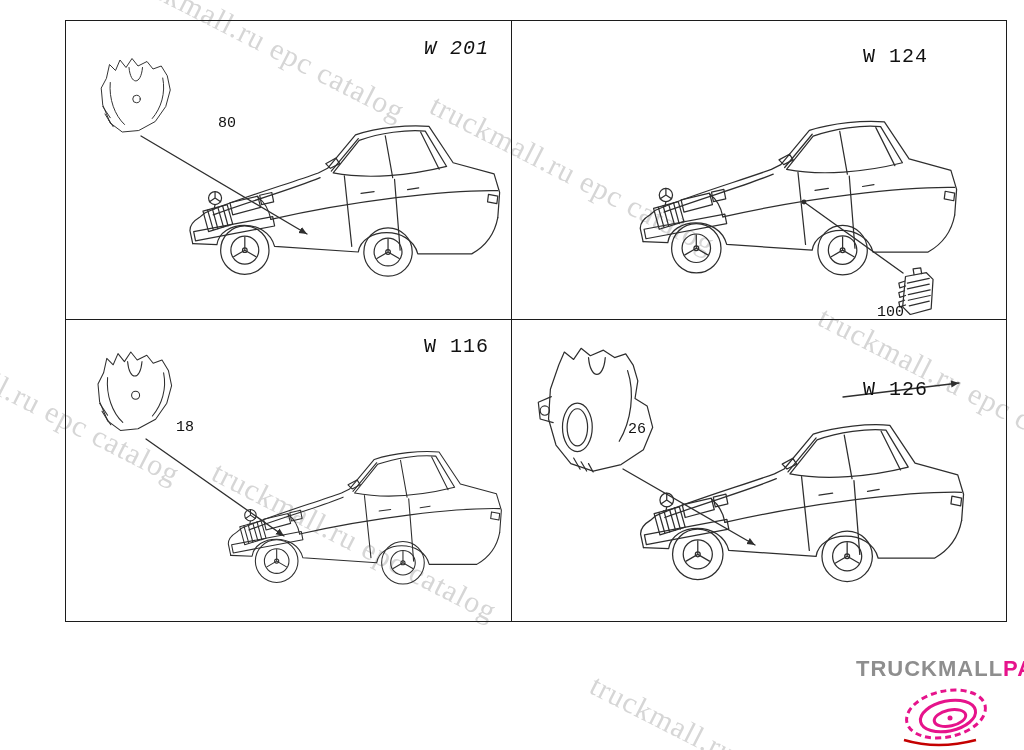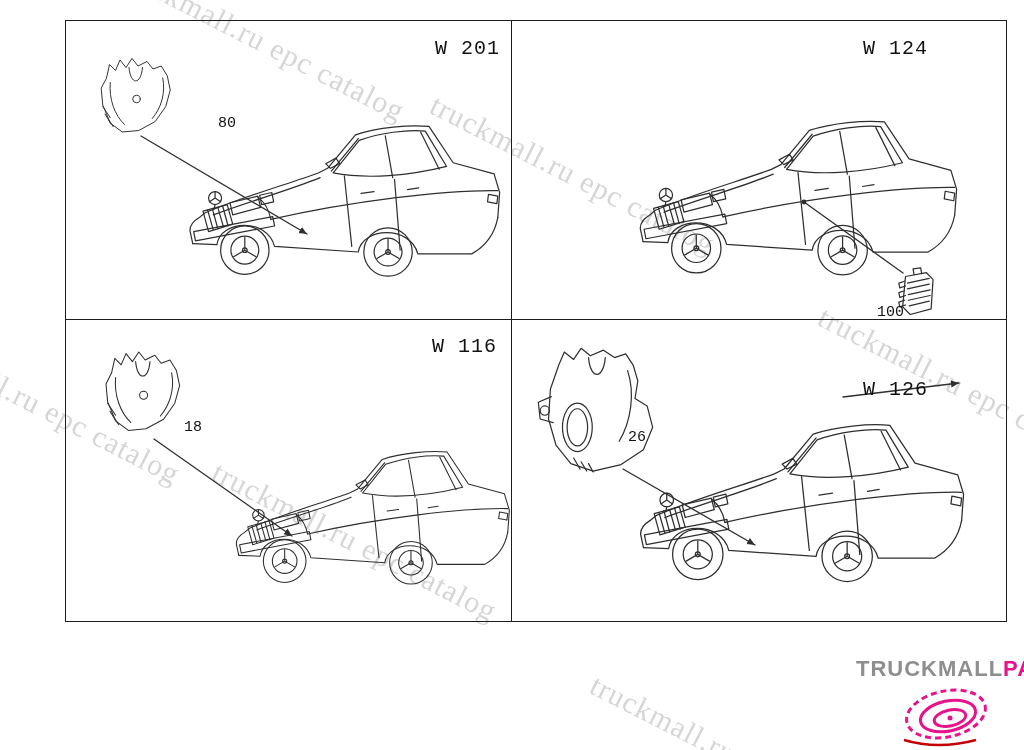--- a/index.html
+++ b/index.html
@@ -12,21 +12,21 @@
       transform:rotate(27deg);transform-origin:left top;z-index:1;user-select:none;}
 
   
   .grid{position:absolute;left:65px;top:20px;width:940px;height:600px;
         border:1px solid #1c1c1c;z-index:2;}
   .div-v{position:absolute;left:445px;top:0;width:1px;height:100%;background:#1c1c1c;}
   .div-h{position:absolute;left:0;top:298px;width:100%;height:1px;background:#1c1c1c;}
   .panel{position:absolute;background:transparent;}
   .p1{left:0;top:0;width:445px;height:298px;}
   .p2{left:445px;top:0;width:495px;height:298px;}
-  .p3{left:8px;top:298px;width:445px;height:302px;}
+  .p3{left:0;top:298px;width:445px;height:302px;}
   .p4{left:445px;top:298px;width:495px;height:302px;}
 
   .model-label{position:absolute;font-family:"Liberation Mono",monospace;font-size:20px;
                color:#111;letter-spacing:1px;z-index:4;}
   .part-number{position:absolute;font-family:"Liberation Mono",monospace;font-size:15px;
                color:#111;z-index:4;}
   .art{position:absolute;left:0;top:0;z-index:3;}
 
   
   #defs path,#defs line,#defs circle,#defs ellipse,
@@ -123,52 +123,52 @@
   <div class="wm" style="left:828px;top:300px;">truckmall.ru epc catalog</div>
   <div class="wm" style="left:-95px;top:318px;">truckmall.ru epc catalog</div>
   <div class="wm" style="left:222px;top:455px;">truckmall.ru epc catalog</div>
   <div class="wm" style="left:600px;top:668px;">truckmall.ru epc catalog</div>
 
   <div class="grid">
     <div class="div-v"></div>
     <div class="div-h"></div>
 
     <div class="panel p1">
-      <span class="model-label" style="right:11px;top:16px;">W 201</span>
+      <span class="model-label" style="right:22px;top:16px;font-style:italic;">W 201</span>
       <span class="part-number" style="left:116px;top:94px;margin-left:36px;">80</span>
       <svg class="art" width="445" height="298" viewBox="0 0 445 298">
         <use href="#sym-cover" transform="translate(24,30) scale(0.75)"></use>
         <line x1="75" y1="115" x2="241" y2="213" marker-end="url(#mk-arrow)"></line>
         <use href="#sym-car" transform="translate(110,85) scale(0.93)"></use>
       </svg>
     </div>
 
     <div class="panel p2">
-      <span class="model-label" style="right:78px;top:16px;">W 124</span>
+      <span class="model-label" style="right:78px;top:24px;">W 124</span>
       <span class="part-number" style="left:366px;top:283px;text-align:right;">100</span>
       <svg class="art" width="495" height="302" viewBox="0 0 495 302">
         <use href="#sym-car" transform="translate(115,80) scale(0.95)"></use>
         <line x1="293" y1="181" x2="392" y2="252" marker-start="url(#mk-dot)"></line>
         <use href="#sym-plug" transform="translate(385,246) scale(0.95)"></use>
       </svg>
     </div>
 
     <div class="panel p3">
       <span class="model-label" style="right:22px;top:16px;">W 116</span>
       <span class="part-number" style="left:110px;top:100px;">18</span>
       <svg class="art" width="445" height="302" viewBox="0 0 445 302">
         <use href="#sym-cover" transform="translate(20,25) scale(0.8)"></use>
         <line x1="80" y1="120" x2="218" y2="217" marker-end="url(#mk-arrow)"></line>
         <use href="#sym-car" transform="translate(150,115) scale(0.82)"></use>
       </svg>
     </div>
 
     <div class="panel p4">
       <span class="model-label" style="right:78px;top:16px;margin-top:43px;">W 126</span>
-      <span class="part-number" style="left:117px;top:110px;">26</span>
+      <span class="part-number" style="left:117px;top:102px;">26</span>
       <svg class="art" width="495" height="302" viewBox="0 0 495 302">
         <use href="#sym-console" transform="translate(18,20) scale(0.93)"></use>
         <line x1="112" y1="150" x2="244" y2="226" marker-end="url(#mk-arrow)"></line>
         <line x1="332" y1="78" x2="448" y2="64" marker-end="url(#mk-arrow)"></line>
         <use href="#sym-car" transform="translate(115,85) scale(0.97)"></use>
       </svg>
     </div>
   </div>
 
   <div class="logo">

